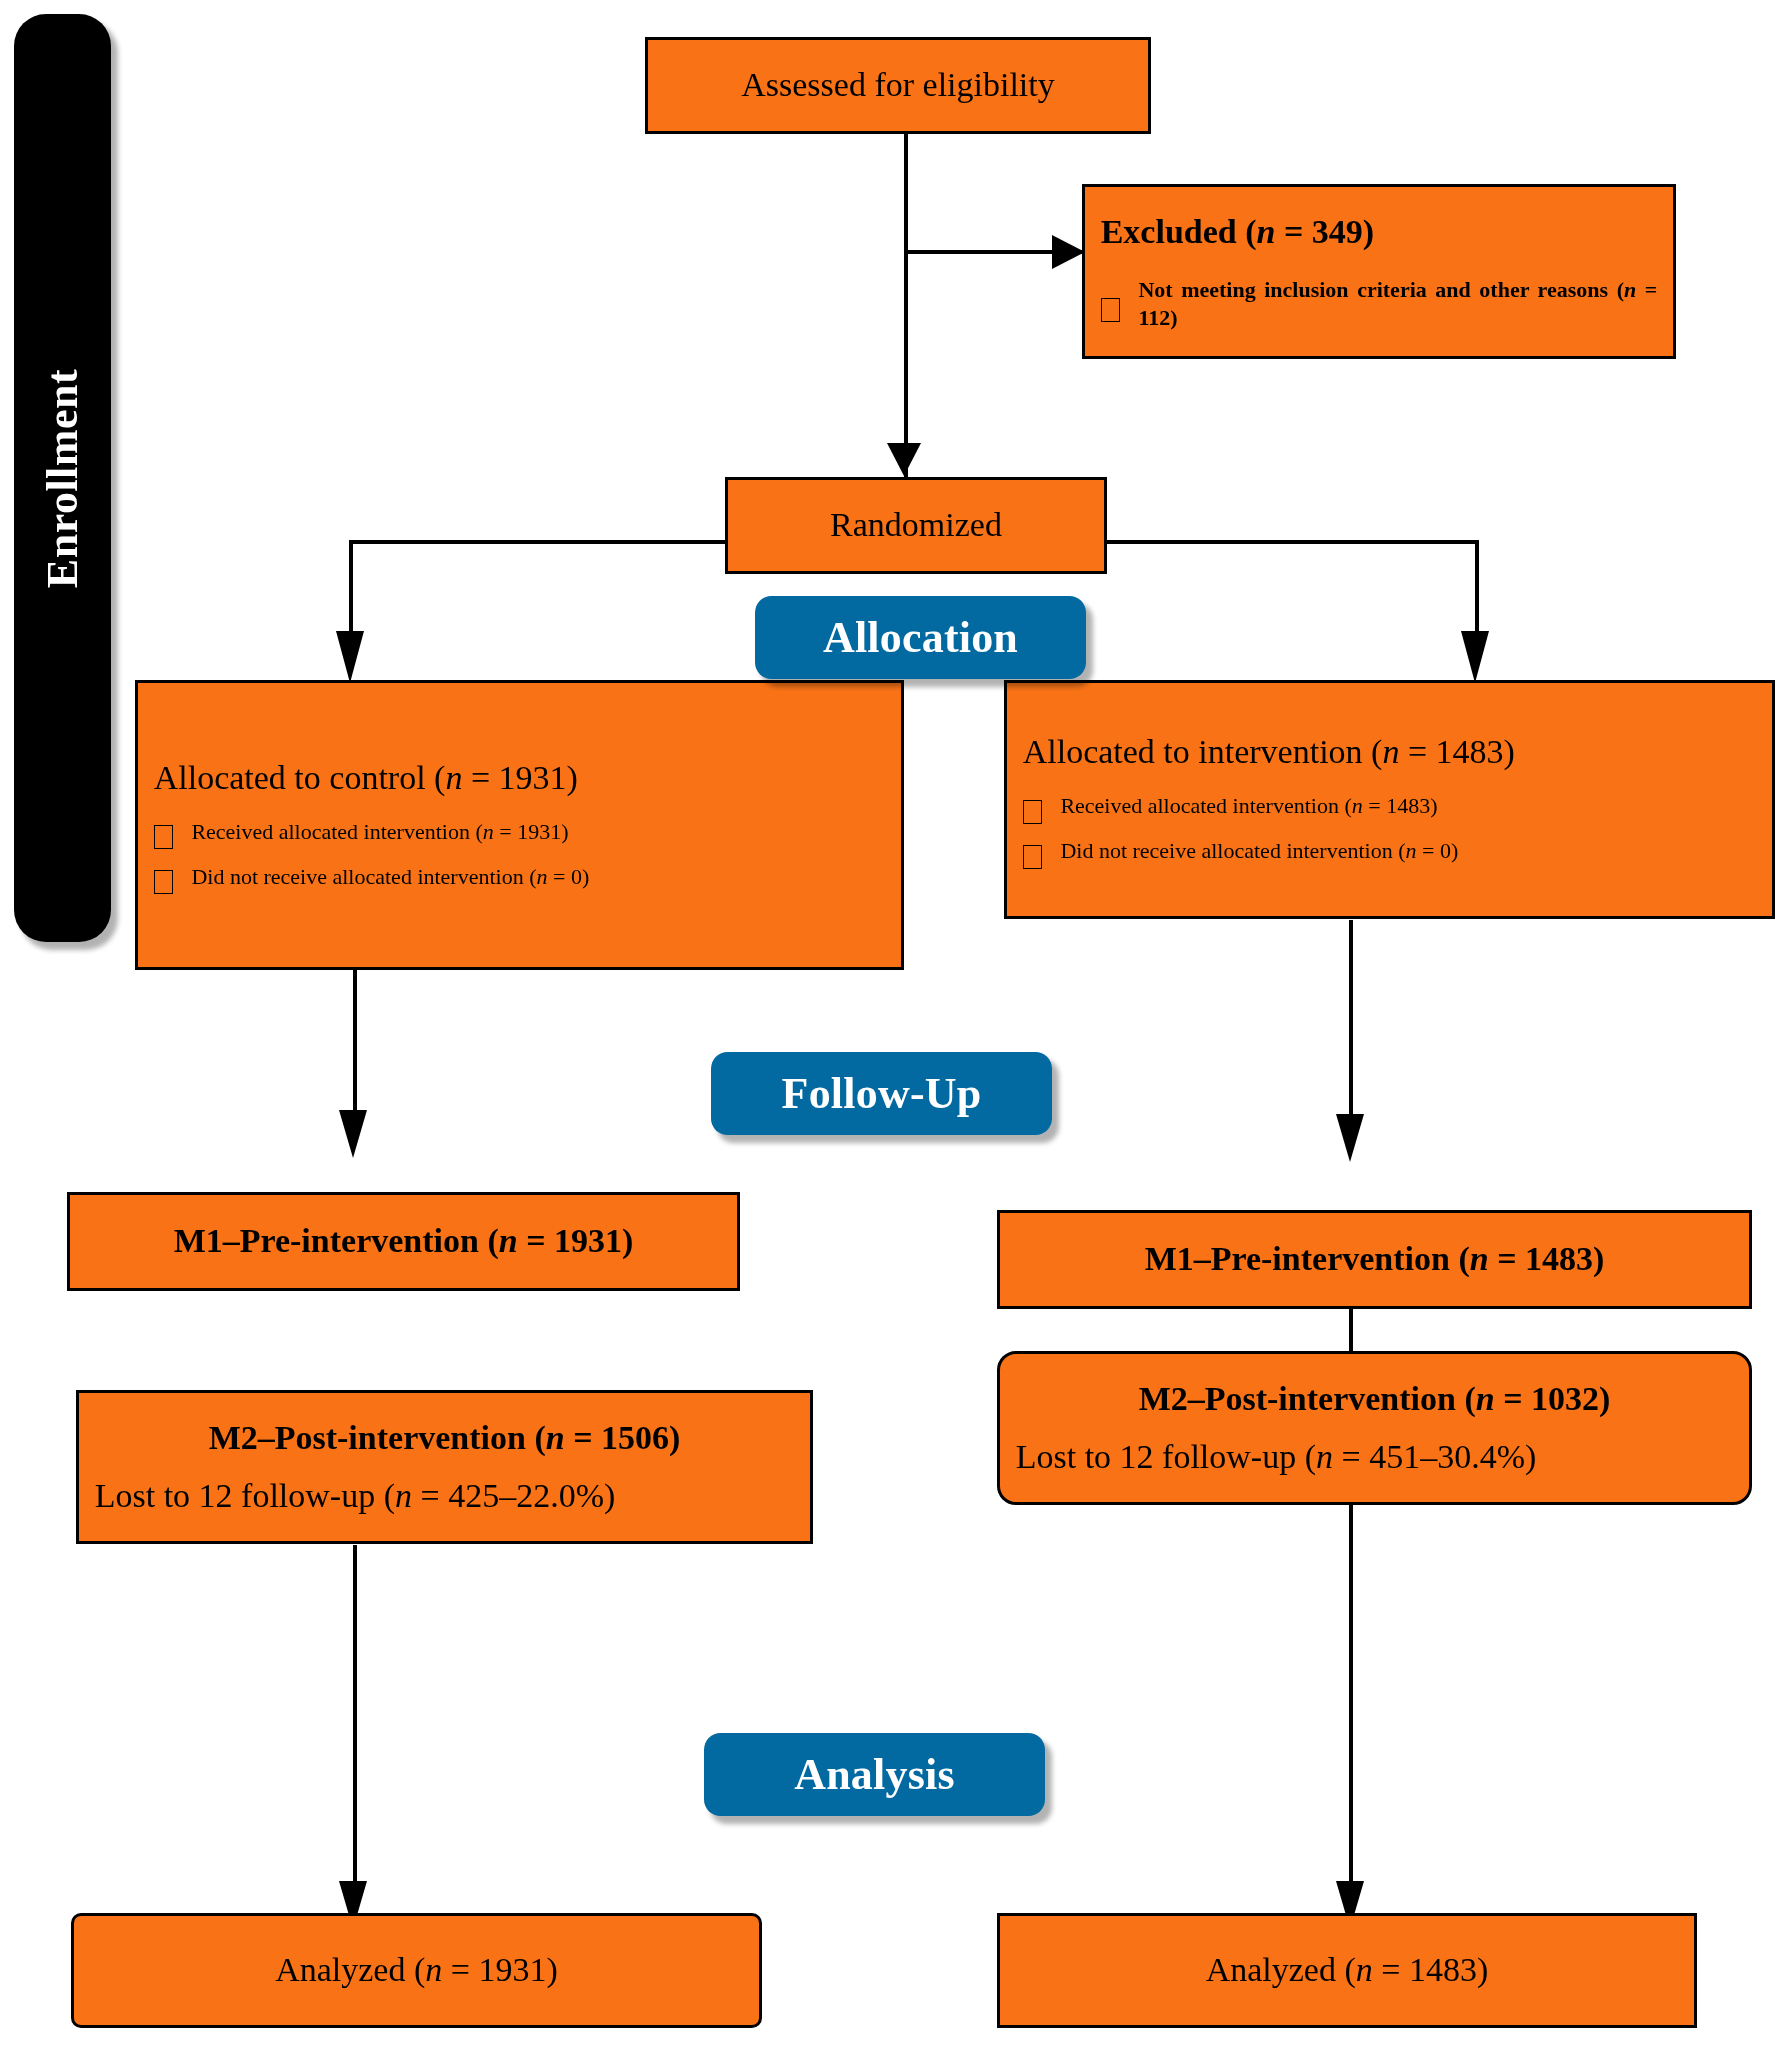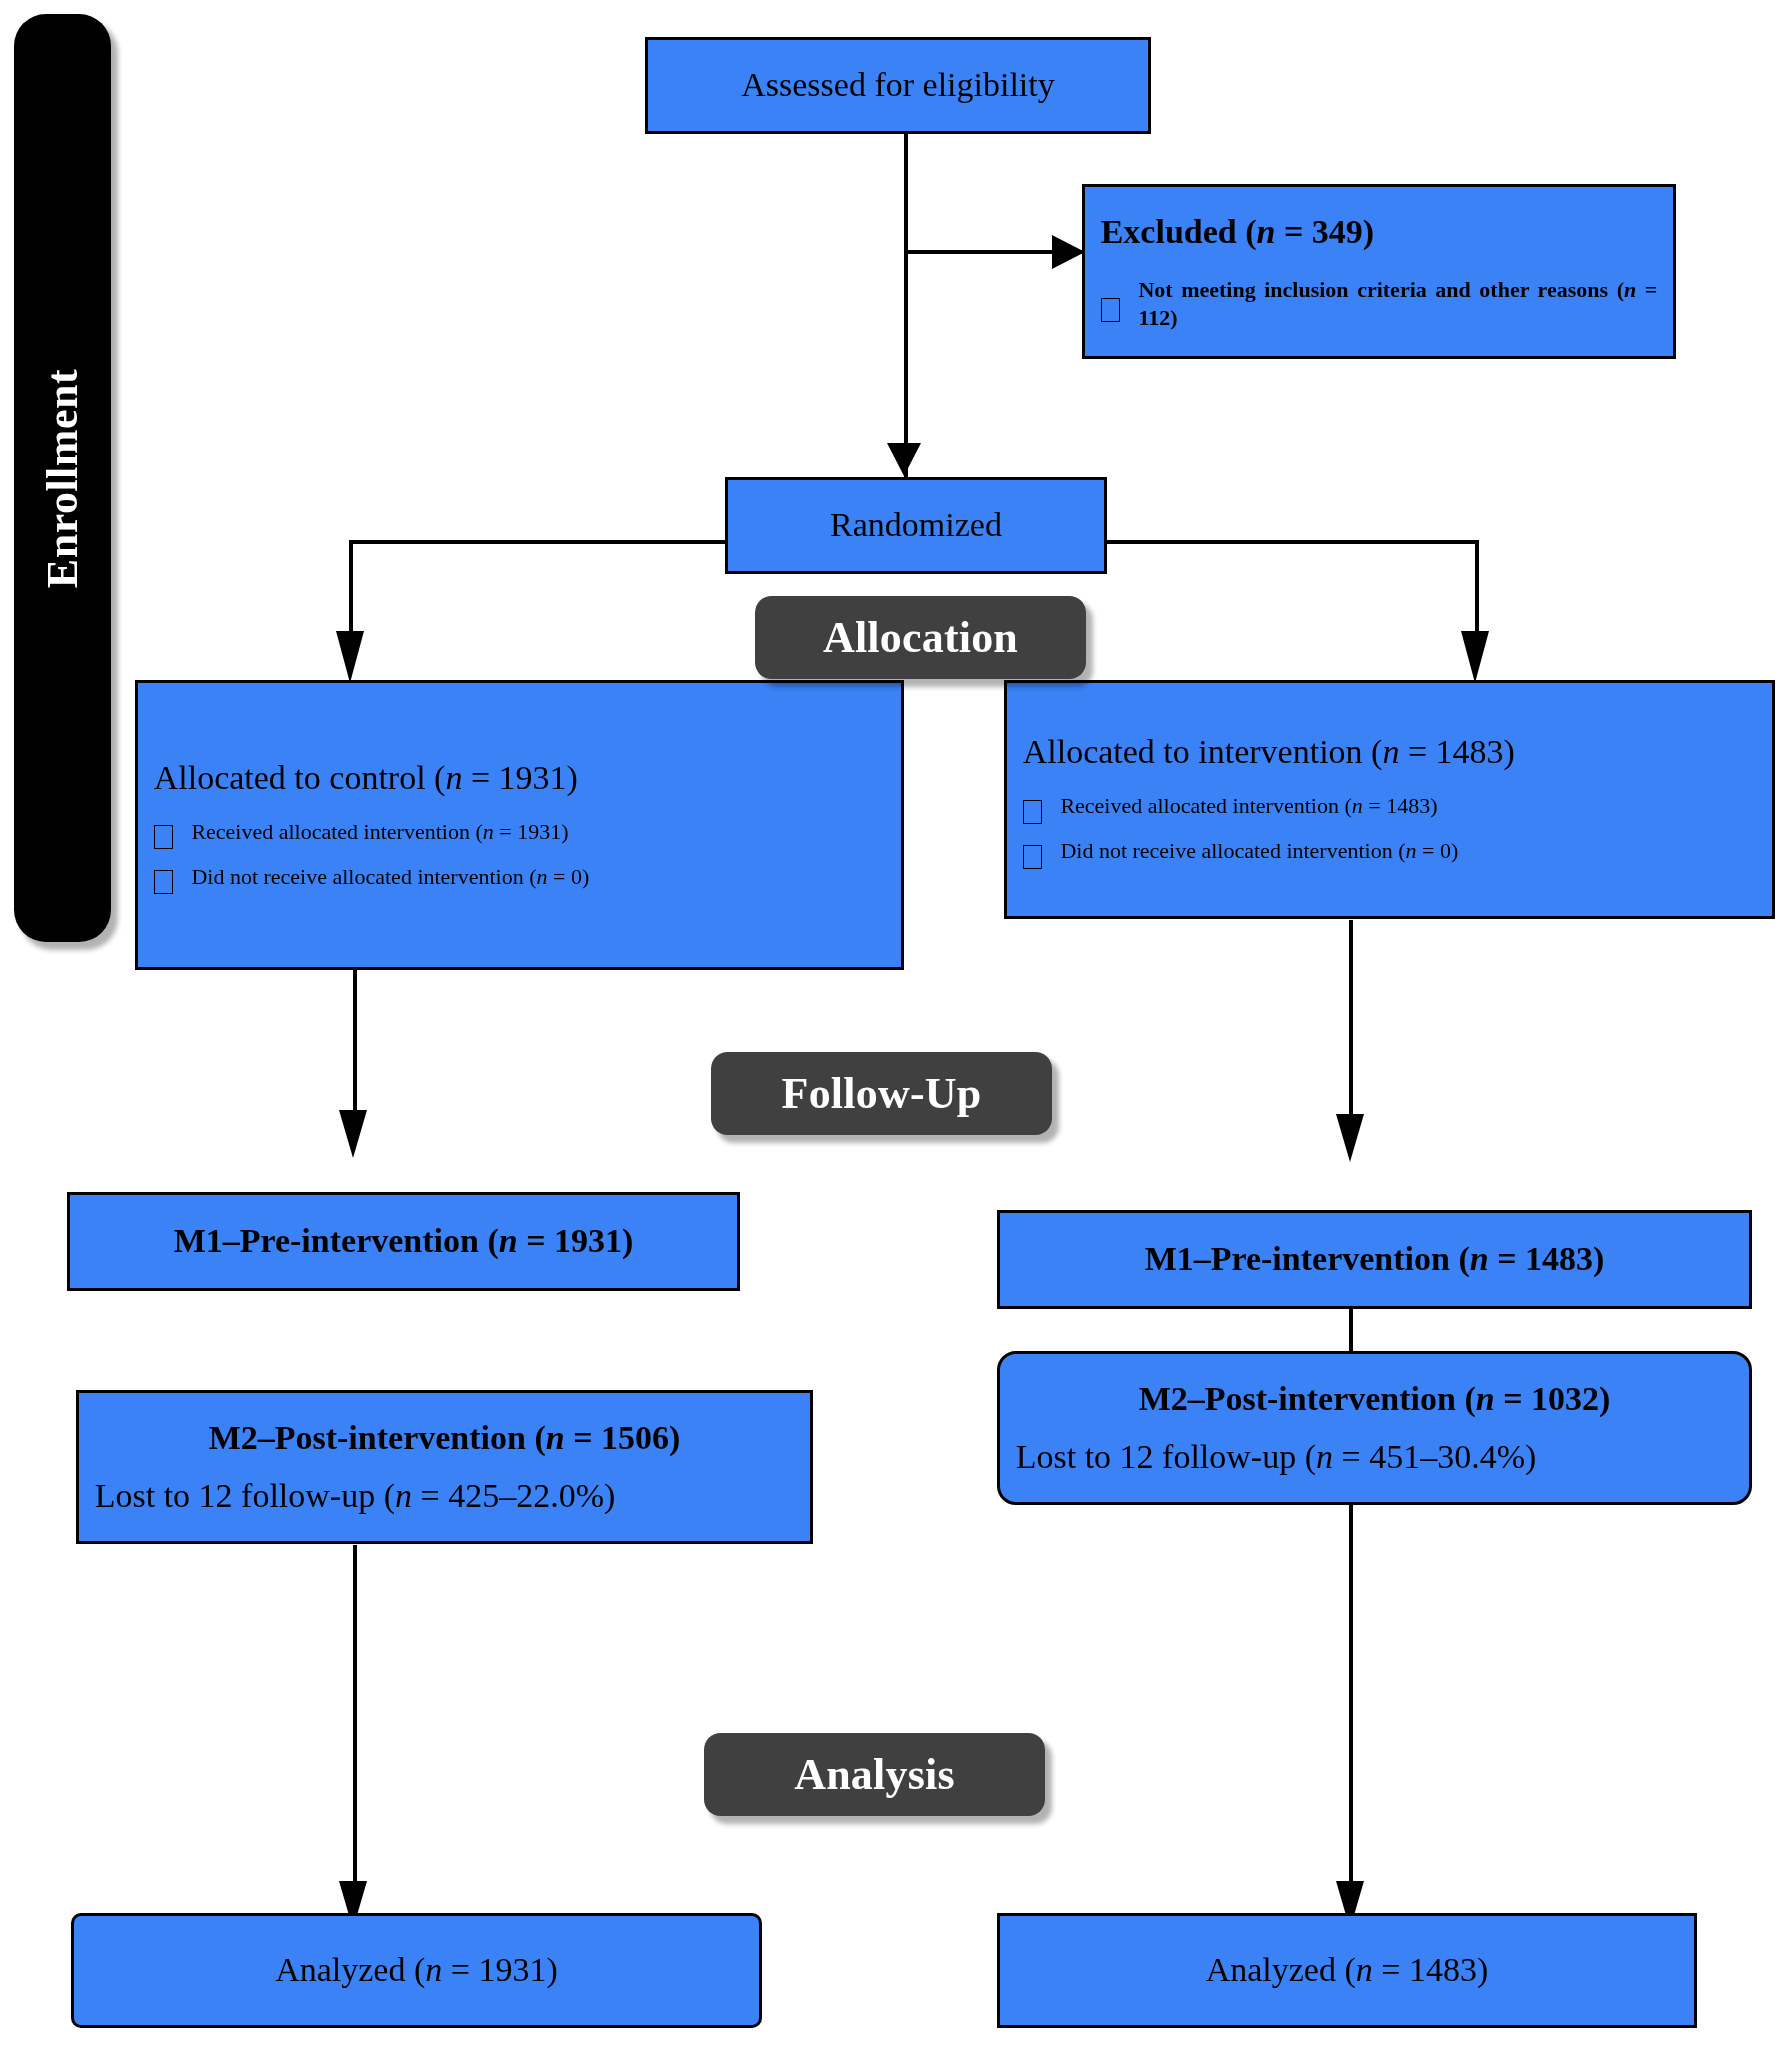--- a/index.html
+++ b/index.html
@@ -32,40 +32,40 @@
     font-weight: bold;
     font-size: 44px;
     letter-spacing: 0.5px;
     white-space: nowrap;
     transform: rotate(-90deg);
   }
 
   
   .stage-banner {
     position: absolute;
-    background: #404040;
+    background: #0369a1;
     border-radius: 16.6px;
     box-shadow: 6.4px 7.4px 5.5px rgba(0,0,0,0.30);
     display: flex;
     align-items: center;
     justify-content: center;
     z-index: 30;
   }
   .stage-banner span {
     color: #ffffff;
     font-weight: bold;
     font-size: 44px;
     white-space: nowrap;
     letter-spacing: 0.2px;
   }
 
   
   .flow-box {
     position: absolute;
-    background: #3b82f6;
+    background: #f97316;
     border: 3.2px solid #000000;
     box-sizing: border-box;
     z-index: 20;
     display: flex;
     flex-direction: column;
     justify-content: center;
   }
   .flow-box.pad {
     padding: 0 15.7px;
   }

